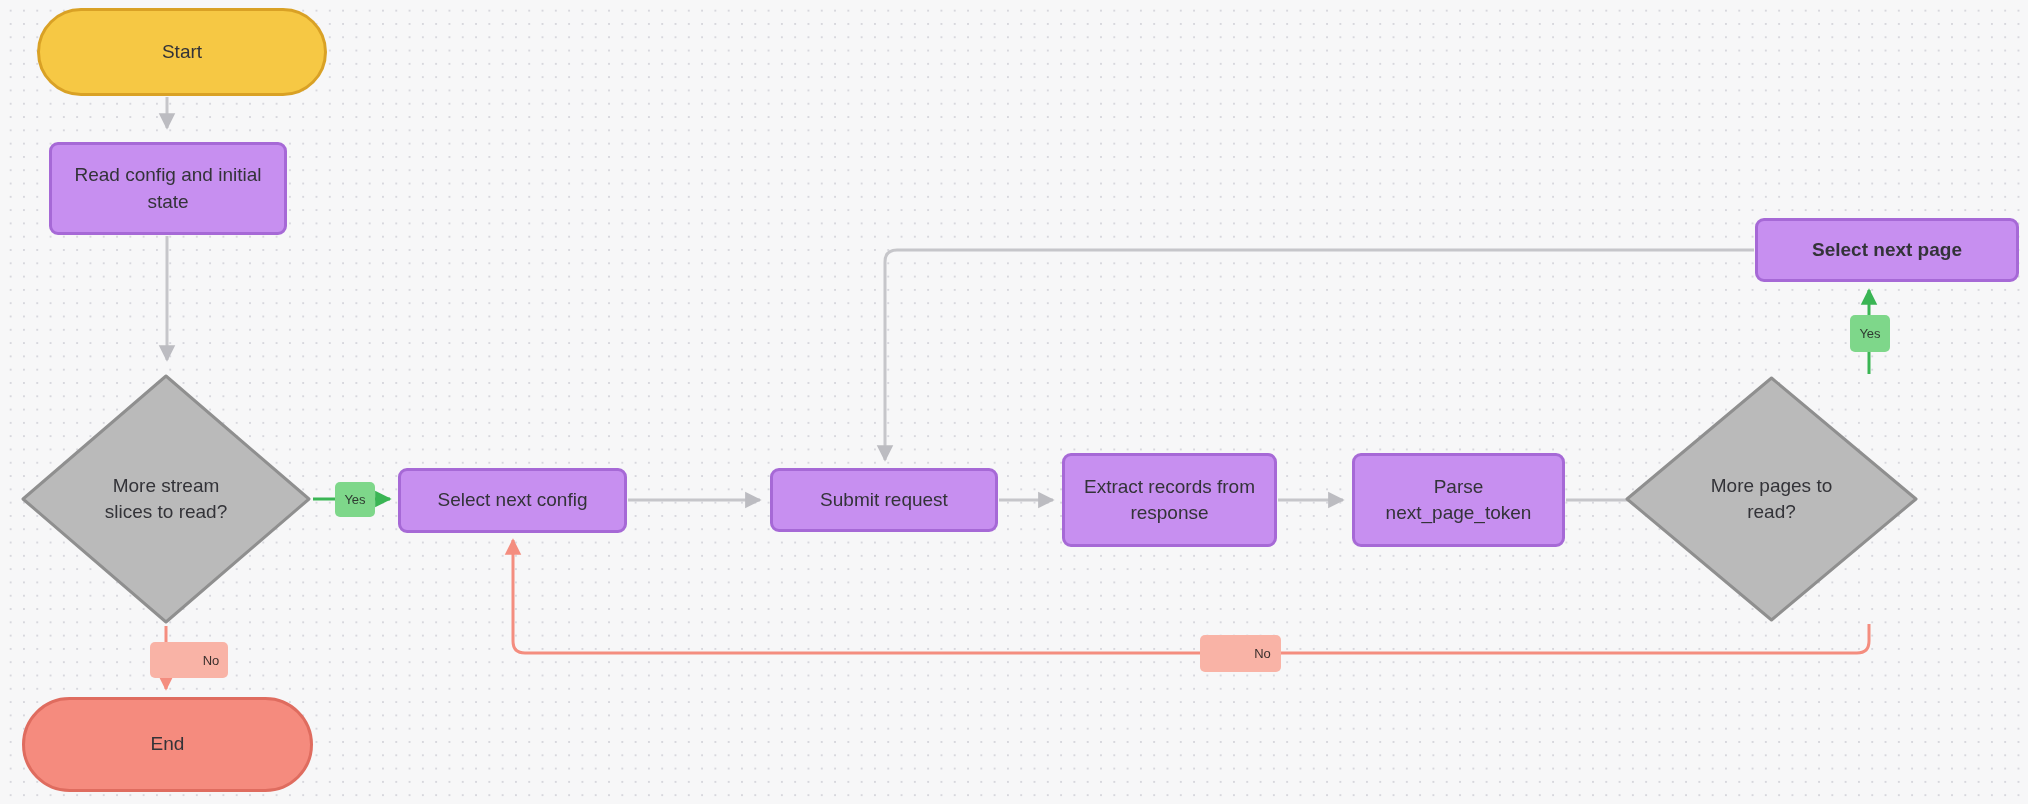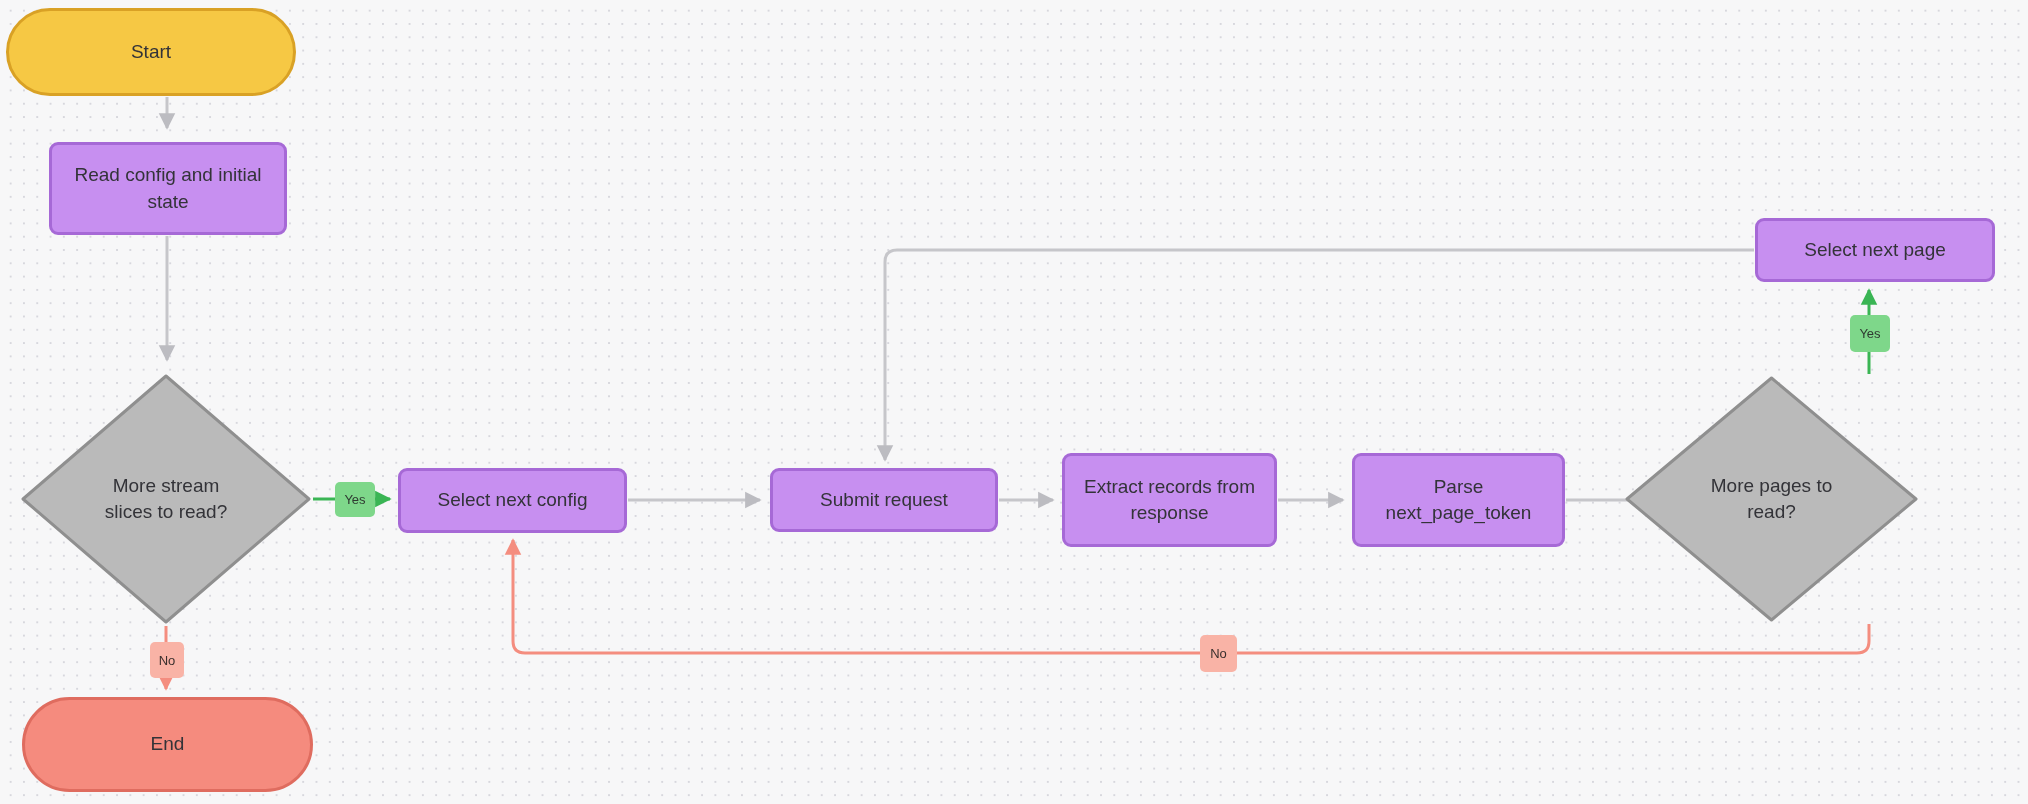--- a/index.html
+++ b/index.html
@@ -67,21 +67,21 @@
     z-index: 3;
     display: flex;
     align-items: center;
     justify-content: center;
     border-radius: 5px;
     font-size: 13px;
     font-weight: 500;
     color: #2f3a31;
   }
   .badge-yes { background: #7ed78a; }
-  .badge-no  { background: #f9b3a6; color: #3a2f2d; }
+  .badge-no  { background: #f9b3a6; color: #3a2f2d; padding-left: 44px; }
 </style>
 </head>
 <body>
 
 <div class="canvas">
 
   <svg class="edge-layer" width="2028" height="804" viewBox="0 0 2028 804" xmlns="http://www.w3.org/2000/svg">
     <defs>
       <marker id="ah-gray" viewBox="0 0 10 10" refX="9" refY="5" markerWidth="5.5" markerHeight="7" orient="auto">
         <path d="M0,0 L10,5 L0,10 z" fill="#bcbcc1"></path>
@@ -102,21 +102,21 @@
     <path d="M1566,500 L1713,500" fill="none" stroke="#c6c6ca" stroke-width="3" marker-end="url(#ah-gray)"></path>
     <path d="M1754,250 L897,250 Q885,250 885,262 L885,460" fill="none" stroke="#c6c6ca" stroke-width="3" marker-end="url(#ah-gray)"></path>
 
     <path d="M313,499 L390,499" fill="none" stroke="#3ab554" stroke-width="3" marker-end="url(#ah-green)"></path>
     <path d="M1869,374 L1869,290" fill="none" stroke="#3ab554" stroke-width="3" marker-end="url(#ah-green)"></path>
 
     <path d="M166,626 L166,689" fill="none" stroke="#f48d7f" stroke-width="3" marker-end="url(#ah-red)"></path>
     <path d="M1869,624 L1869,641 Q1869,653 1857,653 L525,653 Q513,653 513,641 L513,540" fill="none" stroke="#f48d7f" stroke-width="3" marker-end="url(#ah-red)"></path>
   </svg>
 
-  <div class="node stadium start" style="left:6px; top:8px; width:290px; height:88px;">
+  <div class="node stadium start" style="left:37px; top:8px; width:290px; height:88px;">
     <span>Start</span>
   </div>
 
   <div class="node process" style="left:49px; top:142px; width:238px; height:93px;">
     <span>Read config and initial
 state</span>
   </div>
 
   <div class="diamond-wrap" style="left:20px; top:373px; width:292px; height:252px;">
     <svg width="292" height="252" viewBox="0 0 292 252">
@@ -145,21 +145,21 @@
   </div>
 
   <div class="diamond-wrap" style="left:1624px; top:375px; width:295px; height:248px;">
     <svg width="295" height="248" viewBox="0 0 295 248">
       <polygon points="147.5,3 292,124 147.5,245 3,124" fill="#bababa" stroke="#8f8f8f" stroke-width="3" stroke-linejoin="round"></polygon>
     </svg>
     <div class="diamond-label">More pages to
 read?</div>
   </div>
 
-  <div class="node process" style="left:1755px; top:218px; width:240px; height:64px;">
+  <div class="node process" style="left:1755px; top:218px; width:264px; height:64px;font-weight:bold;">
     <span>Select next page</span>
   </div>
 
   <div class="node stadium end" style="left:22px; top:697px; width:291px; height:95px;">
     <span>End</span>
   </div>
 
   <div class="badge badge-yes" style="left:335px; top:482px; width:40px; height:35px;">
     <span>Yes</span>
   </div>

